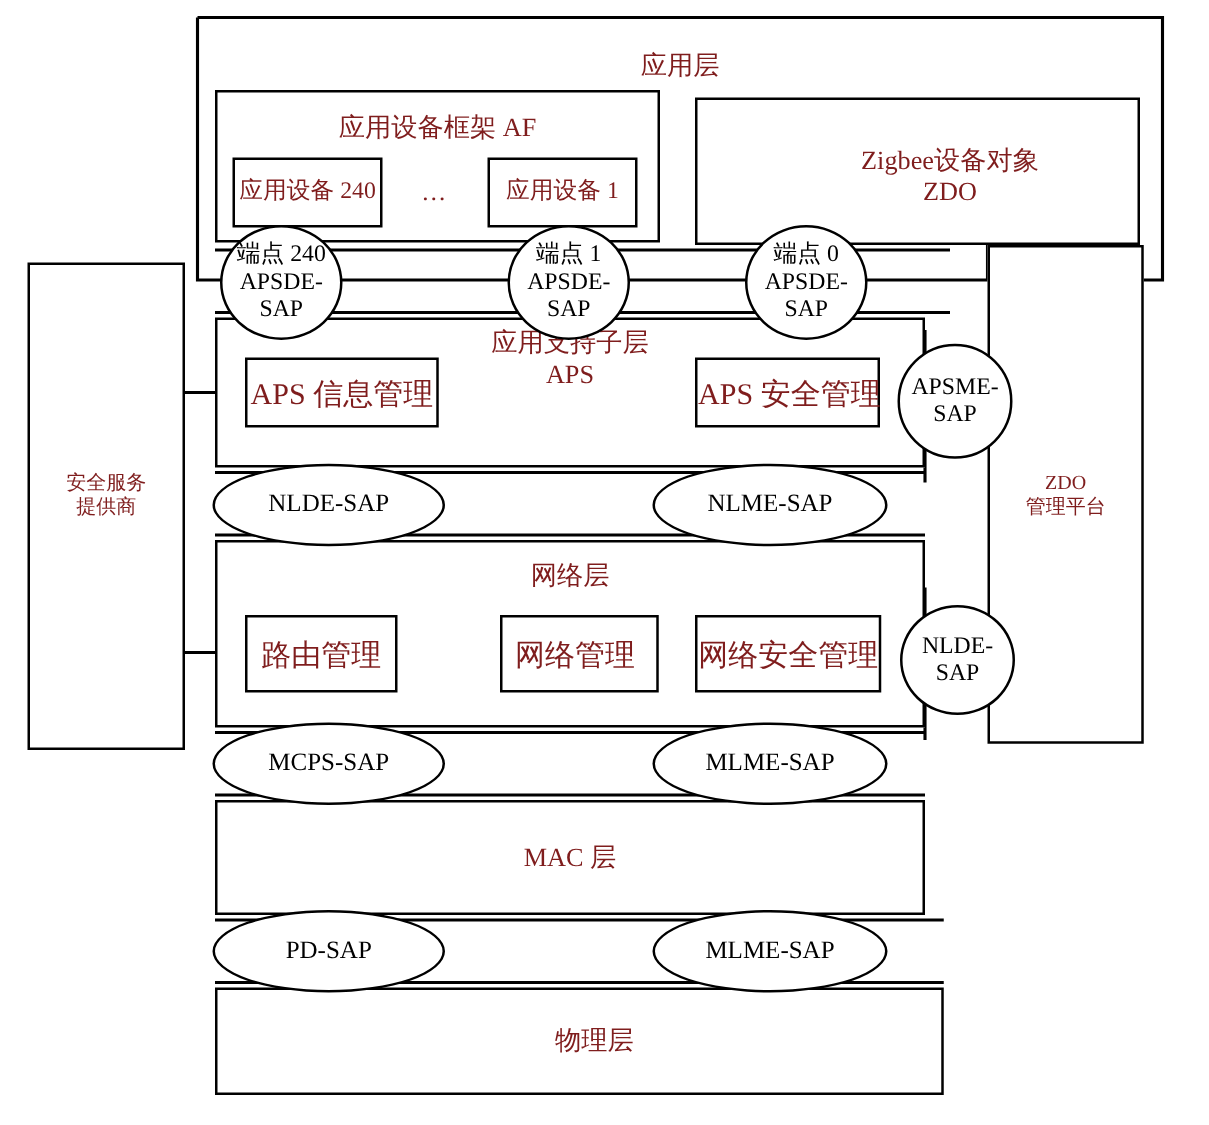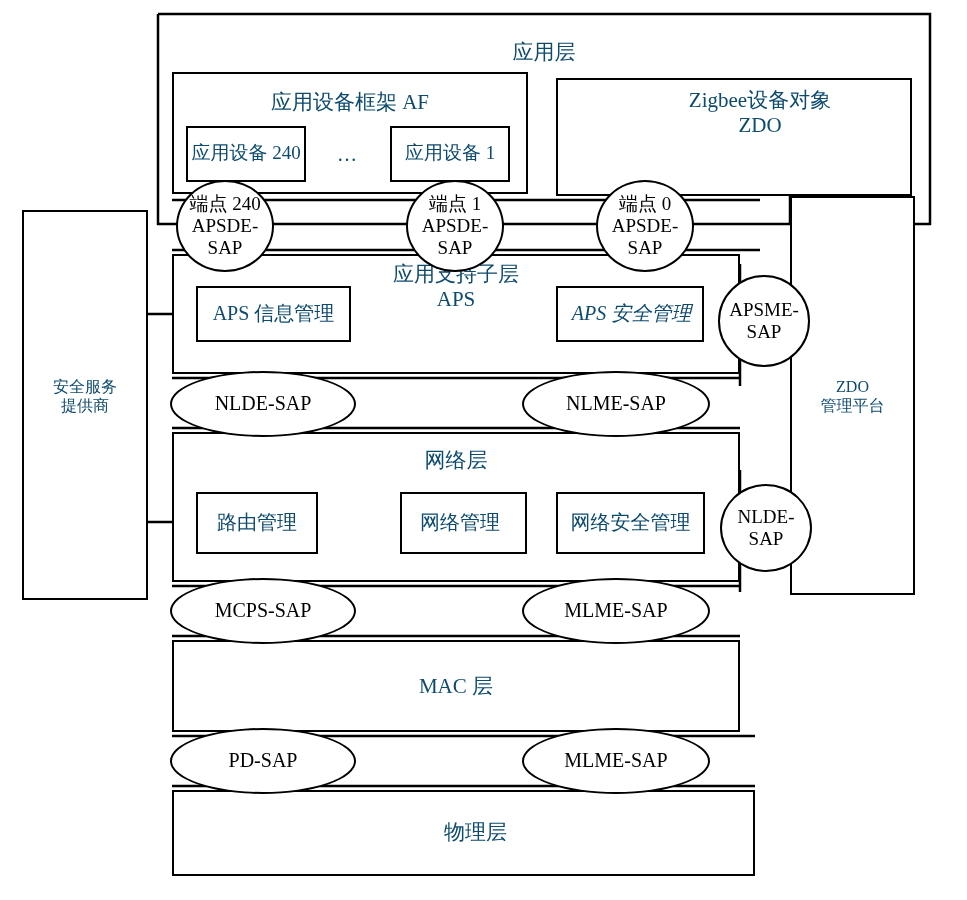--- a/index.html
+++ b/index.html
@@ -23,21 +23,21 @@
     position: absolute;
     box-sizing: border-box;
     border: 2px solid #000000;
     background: #ffffff;
   }
   .lbl {
     position: absolute;
     text-align: center;
     line-height: 1.18;
     white-space: pre-line;
-    color: #0c4a6e;
+    color: #7f1d1d;
   }
   .ell {
     position: absolute;
     box-sizing: border-box;
     border: 2px solid #000000;
     background: #ffffff;
     border-radius: 50%;
     display: flex;
     align-items: center;
     justify-content: center;
@@ -47,21 +47,21 @@
   }
   .ell span { display: block; }
   svg.overlay {
     position: absolute;
     left: 0; top: 0;
     width: 967px;
     height: 900px;
     pointer-events: none;
   }
   .t-layer   { font-size: 21px; }
-  .t-inner   { font-size: 20px; }
+  .t-inner   { font-size: 24px; }
   .t-small   { font-size: 19px; }
   .t-sap     { font-size: 20px; }
   .t-ep      { font-size: 19px; }
   .t-dots    { font-size: 20px; letter-spacing: 2px; }
   .t-side    { font-size: 16px; }
 </style>
 </head>
 <body>
 
 <div id="canvas">
@@ -113,32 +113,32 @@
 
   <div class="box" style="left:186px; top:126px; width:120px; height:56px;"></div>
   <div class="lbl t-small" style="left:186px; top:142px; width:120px;">应用设备 240</div>
 
   <div class="lbl t-dots" style="left:306px; top:143px; width:84px;">…</div>
 
   <div class="box" style="left:390px; top:126px; width:120px; height:56px;"></div>
   <div class="lbl t-small" style="left:390px; top:142px; width:120px;">应用设备 1</div>
 
   <div class="box" style="left:556px; top:78px; width:356px; height:118px;"></div>
-  <div class="lbl t-layer" style="left:556px; top:88px; width:408px;">Zigbee设备对象
+  <div class="lbl t-layer" style="left:556px; top:116px; width:408px;">Zigbee设备对象
 ZDO</div>
 
   <div class="box" style="left:172px; top:254px; width:568px; height:120px;"></div>
   <div class="lbl t-layer" style="left:172px; top:262px; width:568px;">应用支持子层
 APS</div>
 
   <div class="box" style="left:196px; top:286px; width:155px; height:56px;"></div>
   <div class="lbl t-inner" style="left:196px; top:302px; width:155px;">APS 信息管理</div>
 
   <div class="box" style="left:556px; top:286px; width:148px; height:56px;"></div>
-  <div class="lbl t-inner" style="left:556px; top:302px; width:151px;font-style:italic;">APS 安全管理</div>
+  <div class="lbl t-inner" style="left:556px; top:302px; width:151px;">APS 安全管理</div>
 
   <div class="box" style="left:172px; top:432px; width:568px; height:150px;"></div>
   <div class="lbl t-layer" style="left:172px; top:448px; width:568px;">网络层</div>
 
   <div class="box" style="left:196px; top:492px; width:122px; height:62px;"></div>
   <div class="lbl t-inner" style="left:196px; top:511px; width:122px;">路由管理</div>
 
   <div class="box" style="left:400px; top:492px; width:127px; height:62px;"></div>
   <div class="lbl t-inner" style="left:400px; top:511px; width:120px;">网络管理</div>
 

